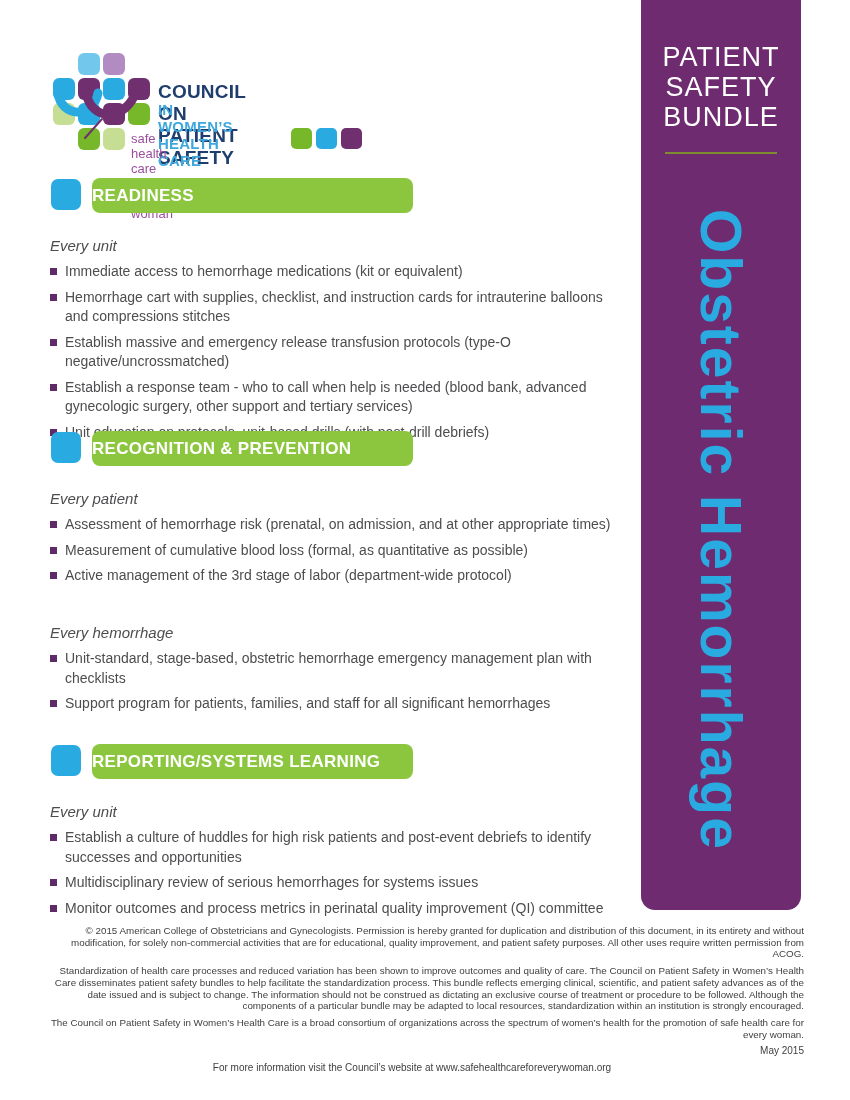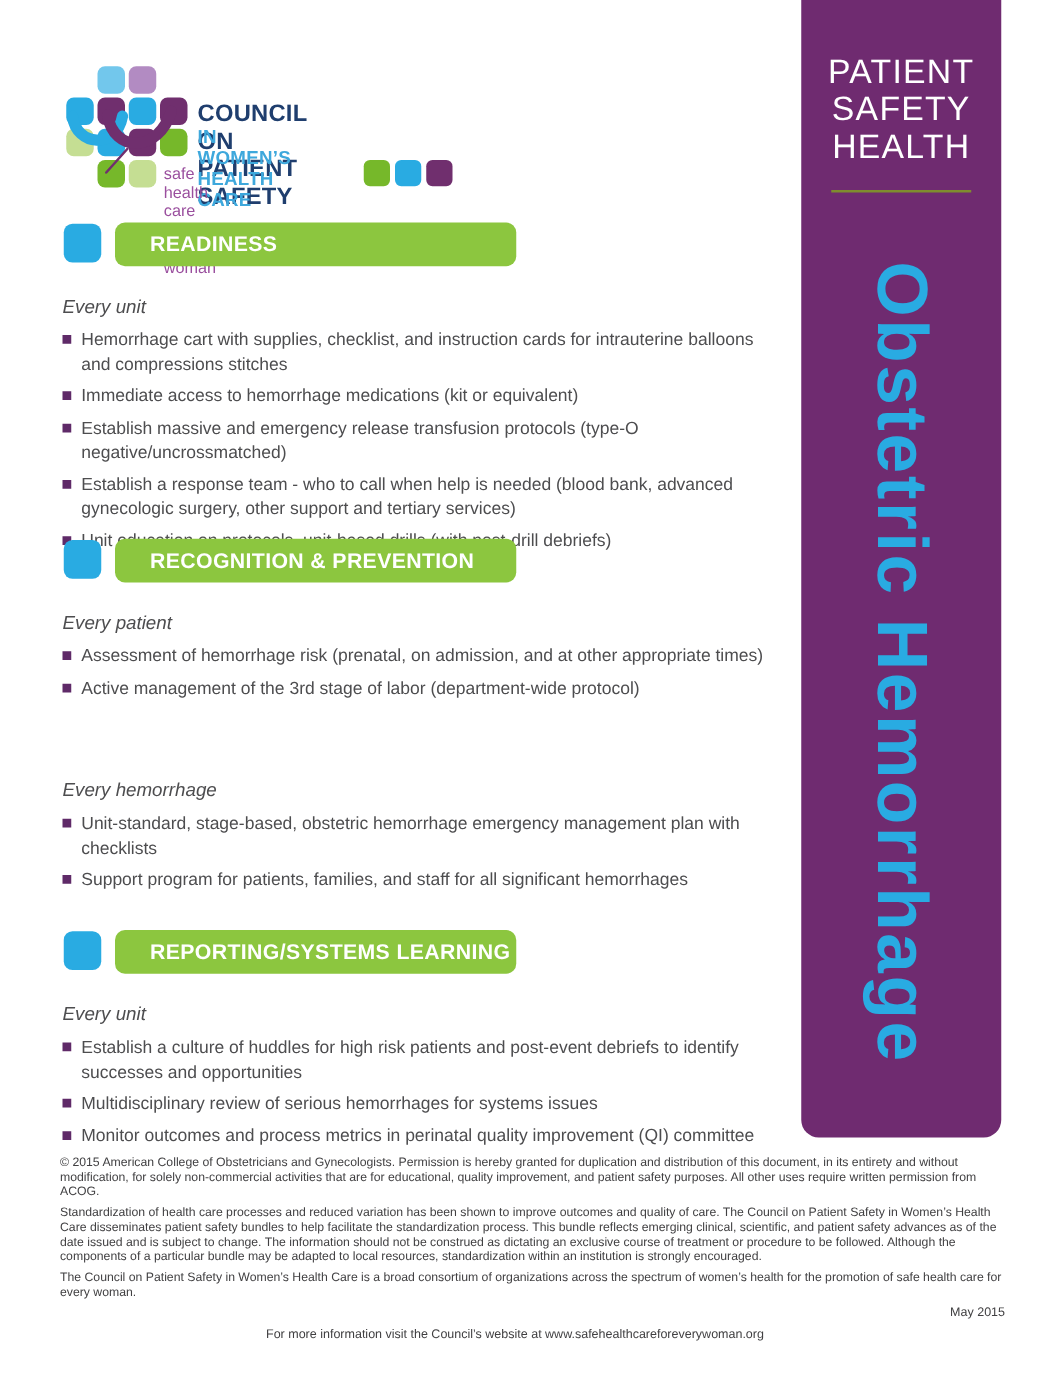--- a/index.html
+++ b/index.html
@@ -37,31 +37,31 @@
   .tag-sq{position:absolute;top:128px;width:21px;height:21px;border-radius:5px;}
 
   
   .section{position:absolute;left:50px;width:578px;}
   .sec-1{top:178px;} .sec-2{top:431px;} .sec-3{top:600px;} .sec-4{top:744px;}
   .sec-head{position:relative;height:35px;}
   .sec-blue-sq{position:absolute;left:1px;top:1px;width:30px;height:31px;
     border-radius:7px;background:var(--c-blue);}
   .sec-bar{position:absolute;left:42px;top:0;width:321px;height:35px;border-radius:8px;
     background:var(--c-green);color:#fff;font-size:17px;font-weight:bold;
-    line-height:35px;padding-left:28px;letter-spacing:.3px;}
+    line-height:35px;padding-left:0;letter-spacing:.3px;}
   .sec-intro{margin-top:24px;font-size:15px;font-style:italic;color:var(--c-body);}
   .sec-list{list-style:none;margin-top:8px;}
   .sec-list li{position:relative;padding-left:15px;margin-bottom:6px;width:562px;
     font-size:14px;line-height:19.5px;color:var(--c-body);}
   .sec-list li::before{content:"";position:absolute;left:0;top:6px;width:7px;height:7px;
     background:var(--c-bullet);}
 
   
   .footer{position:absolute;left:48px;top:925px;width:756px;color:var(--c-footer);}
-  .footer p{font-size:9.8px;line-height:11.7px;margin-bottom:5px;}
+  .footer p{font-size:9.8px;line-height:11.7px;margin-bottom:5px;text-align:right;}
   .footer-date{text-align:right;font-size:10px;margin-top:4px;}
   .info-line{position:absolute;left:0;top:1062px;width:824px;text-align:center;
     font-size:10px;color:var(--c-footer);}
 </style>
 </head>
 <body>
 
 <div class="logo">
   <div id="logo-grid">
       <div class="logo-sq" style="left: 78px; top: 53px; background: rgb(114, 199, 236);"></div>
@@ -85,51 +85,52 @@
   <div class="logo-text1">COUNCIL ON PATIENT SAFETY</div>
   <div class="logo-text2">IN WOMEN’S HEALTH CARE</div>
   <div class="logo-tagline">safe health care for every woman</div>
   <span id="tagline-squares"><div class="tag-sq" style="left: 291px; background: rgb(118, 184, 42);"></div><div class="tag-sq" style="left: 316px; background: rgb(41, 171, 226);"></div><div class="tag-sq" style="left: 341px; background: rgb(112, 47, 110);"></div></span>
 </div>
 
 <div class="sidebar">
   <div class="sidebar-title">
     <div>PATIENT</div>
     <div>SAFETY</div>
-    <div>HEALTH</div>
+    <div>BUNDLE</div>
   </div>
   <div class="sidebar-divider"></div>
   <div class="sidebar-vert-wrap">
     <div class="sidebar-vert">Obstetric Hemorrhage</div>
   </div>
 </div>
 
 <div class="section sec-1">
   <div class="sec-head">
     <div class="sec-blue-sq"></div>
     <div class="sec-bar">READINESS</div>
   </div>
   <div class="sec-intro">Every unit</div>
   <ul class="sec-list">
+      <li>Immediate access to hemorrhage medications (kit or equivalent)</li>
       <li>Hemorrhage cart with supplies, checklist, and instruction cards for intrauterine balloons and compressions stitches</li>
-      <li>Immediate access to hemorrhage medications (kit or equivalent)</li>
       <li>Establish massive and emergency release transfusion protocols (type-O negative/uncrossmatched)</li>
       <li>Establish a response team - who to call when help is needed (blood bank, advanced gynecologic surgery, other support and tertiary services)</li>
       <li>Unit education on protocols, unit-based drills (with post-drill debriefs)</li>
     </ul>
 </div>
 
 <div class="section sec-2">
   <div class="sec-head">
     <div class="sec-blue-sq"></div>
     <div class="sec-bar">RECOGNITION &amp; PREVENTION</div>
   </div>
   <div class="sec-intro">Every patient</div>
   <ul class="sec-list">
       <li>Assessment of hemorrhage risk (prenatal, on admission, and at other appropriate times)</li>
+      <li>Measurement of cumulative blood loss (formal, as quantitative as possible)</li>
       <li>Active management of the 3rd stage of labor (department-wide protocol)</li>
     </ul>
 </div>
 
 <div class="section sec-3">
   <div class="sec-intro">Every hemorrhage</div>
   <ul class="sec-list">
       <li>Unit-standard, stage-based, obstetric hemorrhage emergency management plan with checklists</li>
       <li>Support program for patients, families, and staff for all significant hemorrhages</li>
     </ul>

